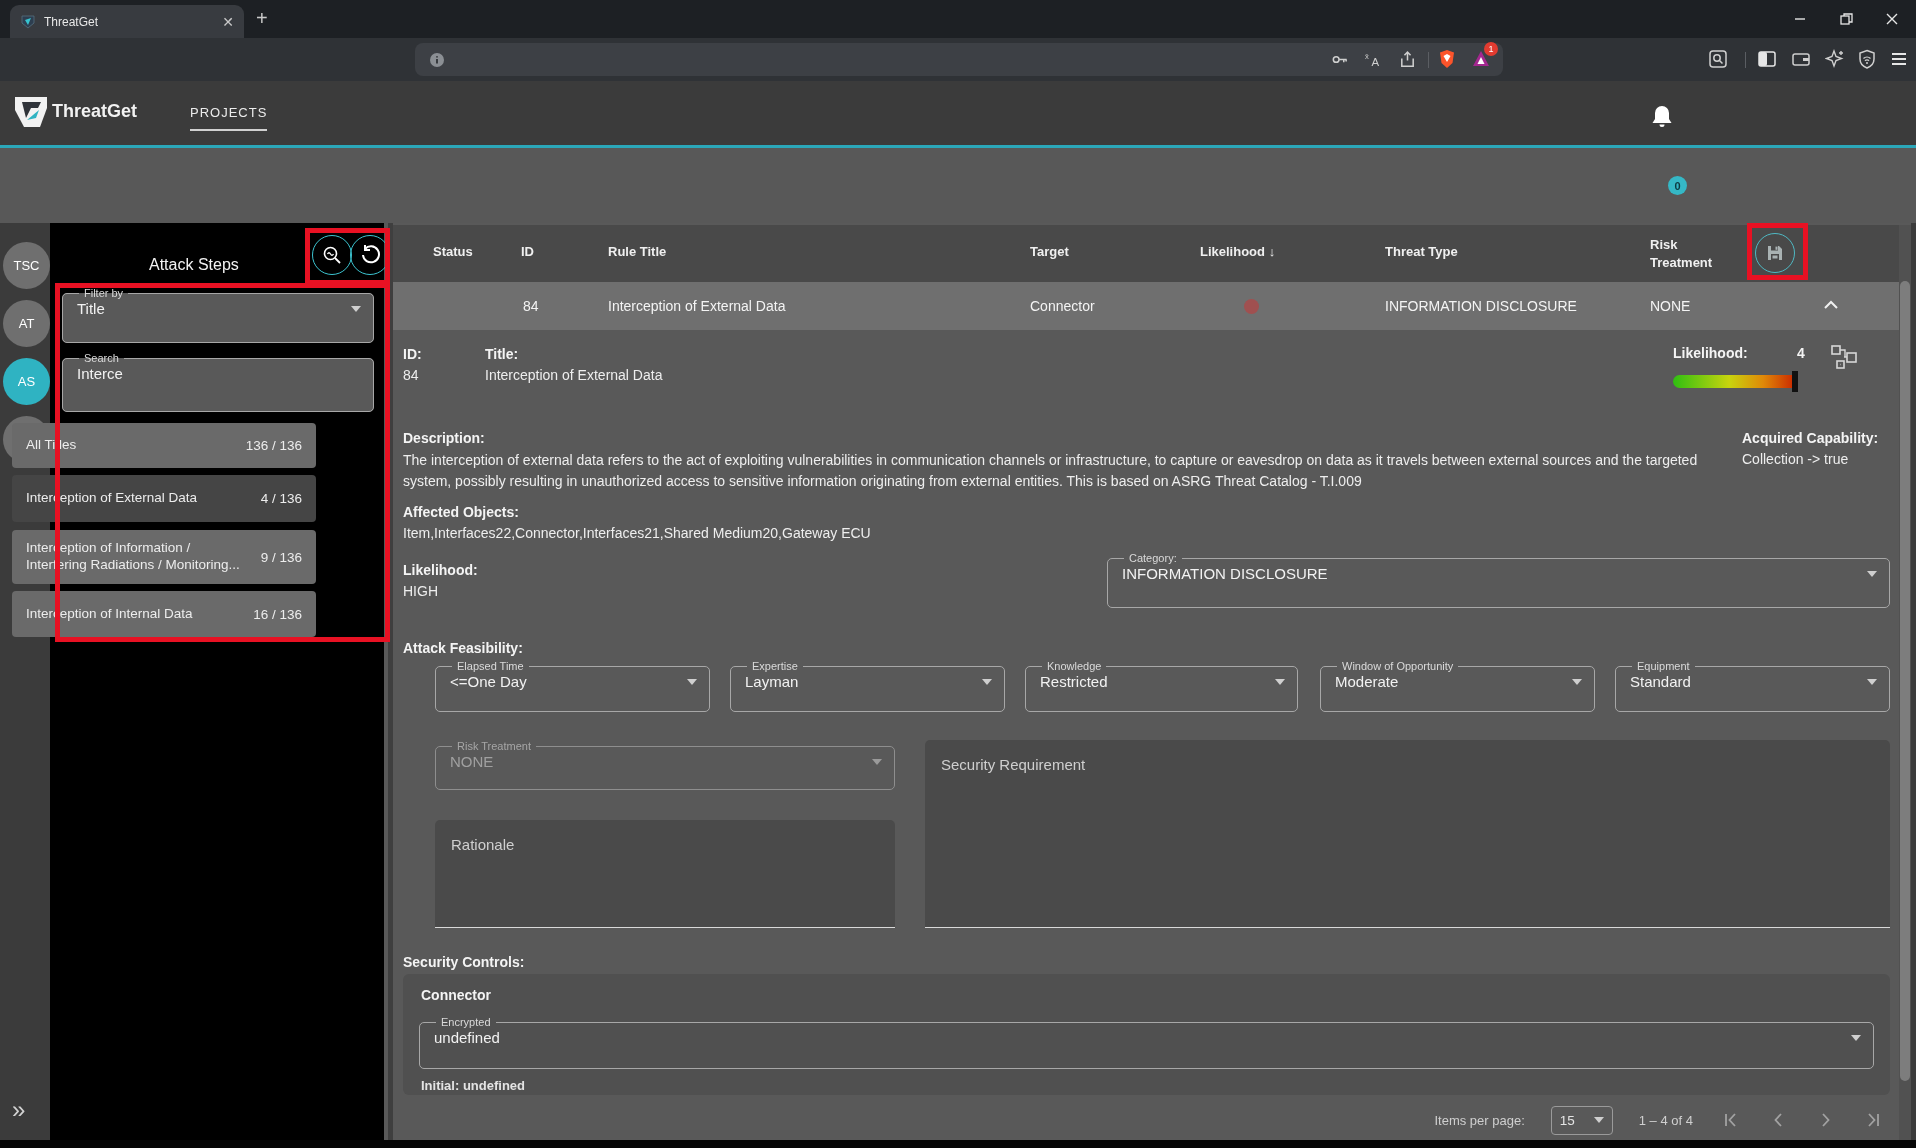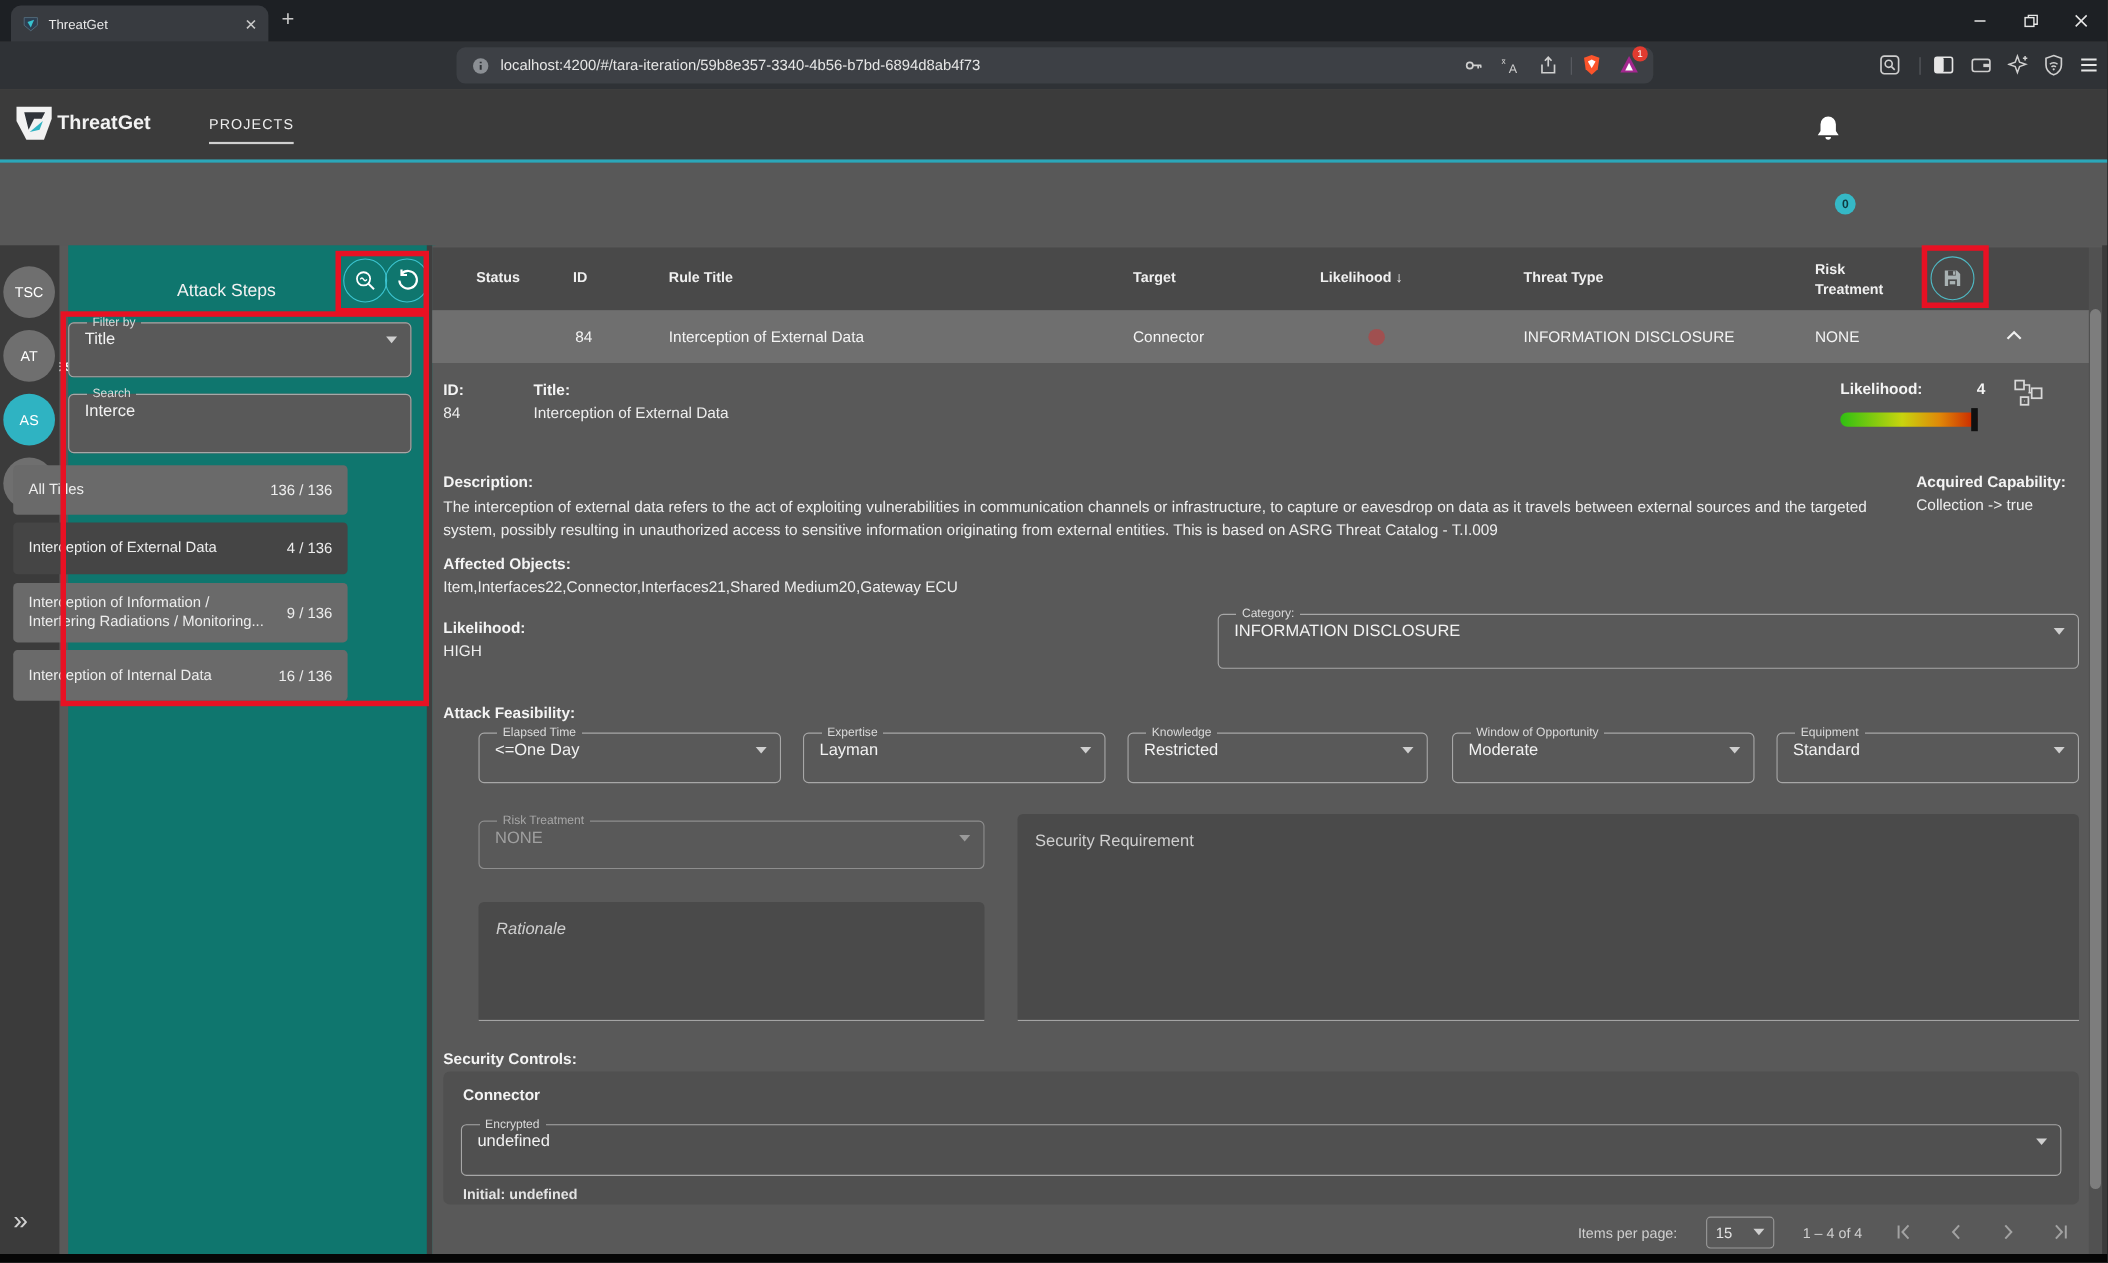--- a/index.html
+++ b/index.html
@@ -44,21 +44,21 @@
   .step.next{background:#7edee9;}
   .next-btn{position:absolute;left:1763px;top:166px;width:113px;height:36px;background:#33bac9;border-radius:5px;display:flex;align-items:center;justify-content:center;gap:14px;color:#0c3137;font-size:15px;}
 
   
   .rail{position:absolute;left:0;top:223px;width:54px;height:917px;background:#3b3b3b;}
   .avatar{position:absolute;left:3px;width:47px;height:47px;border-radius:50%;background:#6f6f6f;color:#fff;font-size:13px;display:flex;align-items:center;justify-content:center;}
   .avatar.active{background:#2fb3c2;}
   .rail-expand{position:absolute;left:12px;top:1096px;color:#d2d2d2;font-size:24px;}
 
   
-  .panel{position:absolute;left:62px;top:223px;width:334px;height:917px;background:#0f766e;}
+  .panel{position:absolute;left:50px;top:223px;width:334px;height:917px;background:#000000;}
   .panel-title{position:absolute;left:99px;top:33px;font-size:16px;color:#f2f2f2;}
   .circ-btn{position:absolute;width:40px;height:40px;border-radius:50%;border:1.6px solid #3cc4d0;display:flex;align-items:center;justify-content:center;background:transparent;}
   .seam{position:absolute;left:388px;top:223px;width:5px;height:917px;background:#3f3f3f;}
 
   fieldset.fs{position:absolute;border:1px solid #a7a7a7;border-radius:5px;margin:0;padding:0 12px 0 12px;background:transparent;}
   fieldset.fs legend{font-size:11px;color:#dadada;padding:0 5px;margin-left:4px;}
   fieldset.fs .val{display:flex;align-items:center;justify-content:space-between;font-size:15px;color:#f2f2f2;padding:1px 0 9px 2px;}
   fieldset.fs.dim{border-color:#8e8e8e;}
   fieldset.fs.dim legend{color:#a6a6a6;}
   fieldset.fs.dim .val{color:#a0a0a0;}
@@ -152,21 +152,20 @@
       </div>
   </div>
 
   <div class="urlbar">
     <span style="margin-left:14px;">
       <svg width="16" height="16" viewBox="0 0 16 16">
           <circle cx="8" cy="8" r="7" fill="#8b8f94"></circle>
           <path d="M8 4.2 v1.4 M8 7 v4.5" stroke="#2f3236" stroke-width="1.8"></path>
         </svg>
     </span>
-    <span class="url-text">localhost:4200/#/tara-iteration/59b8e357-3340-4b56-b7bd-6894d8ab4f73</span>
   </div>
   <div class="tb-ic" style="left:1328px;">
       <svg width="19" height="19" viewBox="0 0 20 20">
         <circle cx="6.5" cy="10" r="3" fill="none" stroke="#cfcfcf" stroke-width="1.6"></circle>
         <path d="M9.5 10 h8 M14.5 10 v3 M17 10 v2.2" stroke="#cfcfcf" stroke-width="1.6" fill="none"></path>
       </svg>
     </div>
   <div class="tb-ic" style="left:1362px;">
       <svg width="19" height="19" viewBox="0 0 20 20">
         <text x="1" y="9" font-size="8" fill="#cfcfcf">x̄</text>
@@ -467,21 +466,21 @@
       <legend>Risk Treatment</legend>
       <div class="val">
           <span>NONE</span>
           <span class="caret" style="border-top-color:#9a9a9a;"></span>
         </div>
     </fieldset>
 
     <div class="ta" style="left:532px;top:517px;width:965px;height:188px;">
       <span>Security Requirement</span>
     </div>
-    <div class="ta" style="left:42px;top:597px;width:460px;height:108px;font-style:italic;">
+    <div class="ta" style="left:42px;top:597px;width:460px;height:108px;">
       <span>Rationale</span>
     </div>
 
     <span class="abs lbl-b" style="left:10px;top:731px;">Security Controls:</span>
     <div class="sc-panel" style="left:10px;top:751px;width:1487px;height:121px;">
       <span class="abs lbl-b" style="left:18px;top:13px;">Connector</span>
       <fieldset class="fs" style="left:16px;top:42px;width:1455px;height:53px;background:#505050;">
         <legend>Encrypted</legend>
         <div class="val">
             <span>undefined</span>

